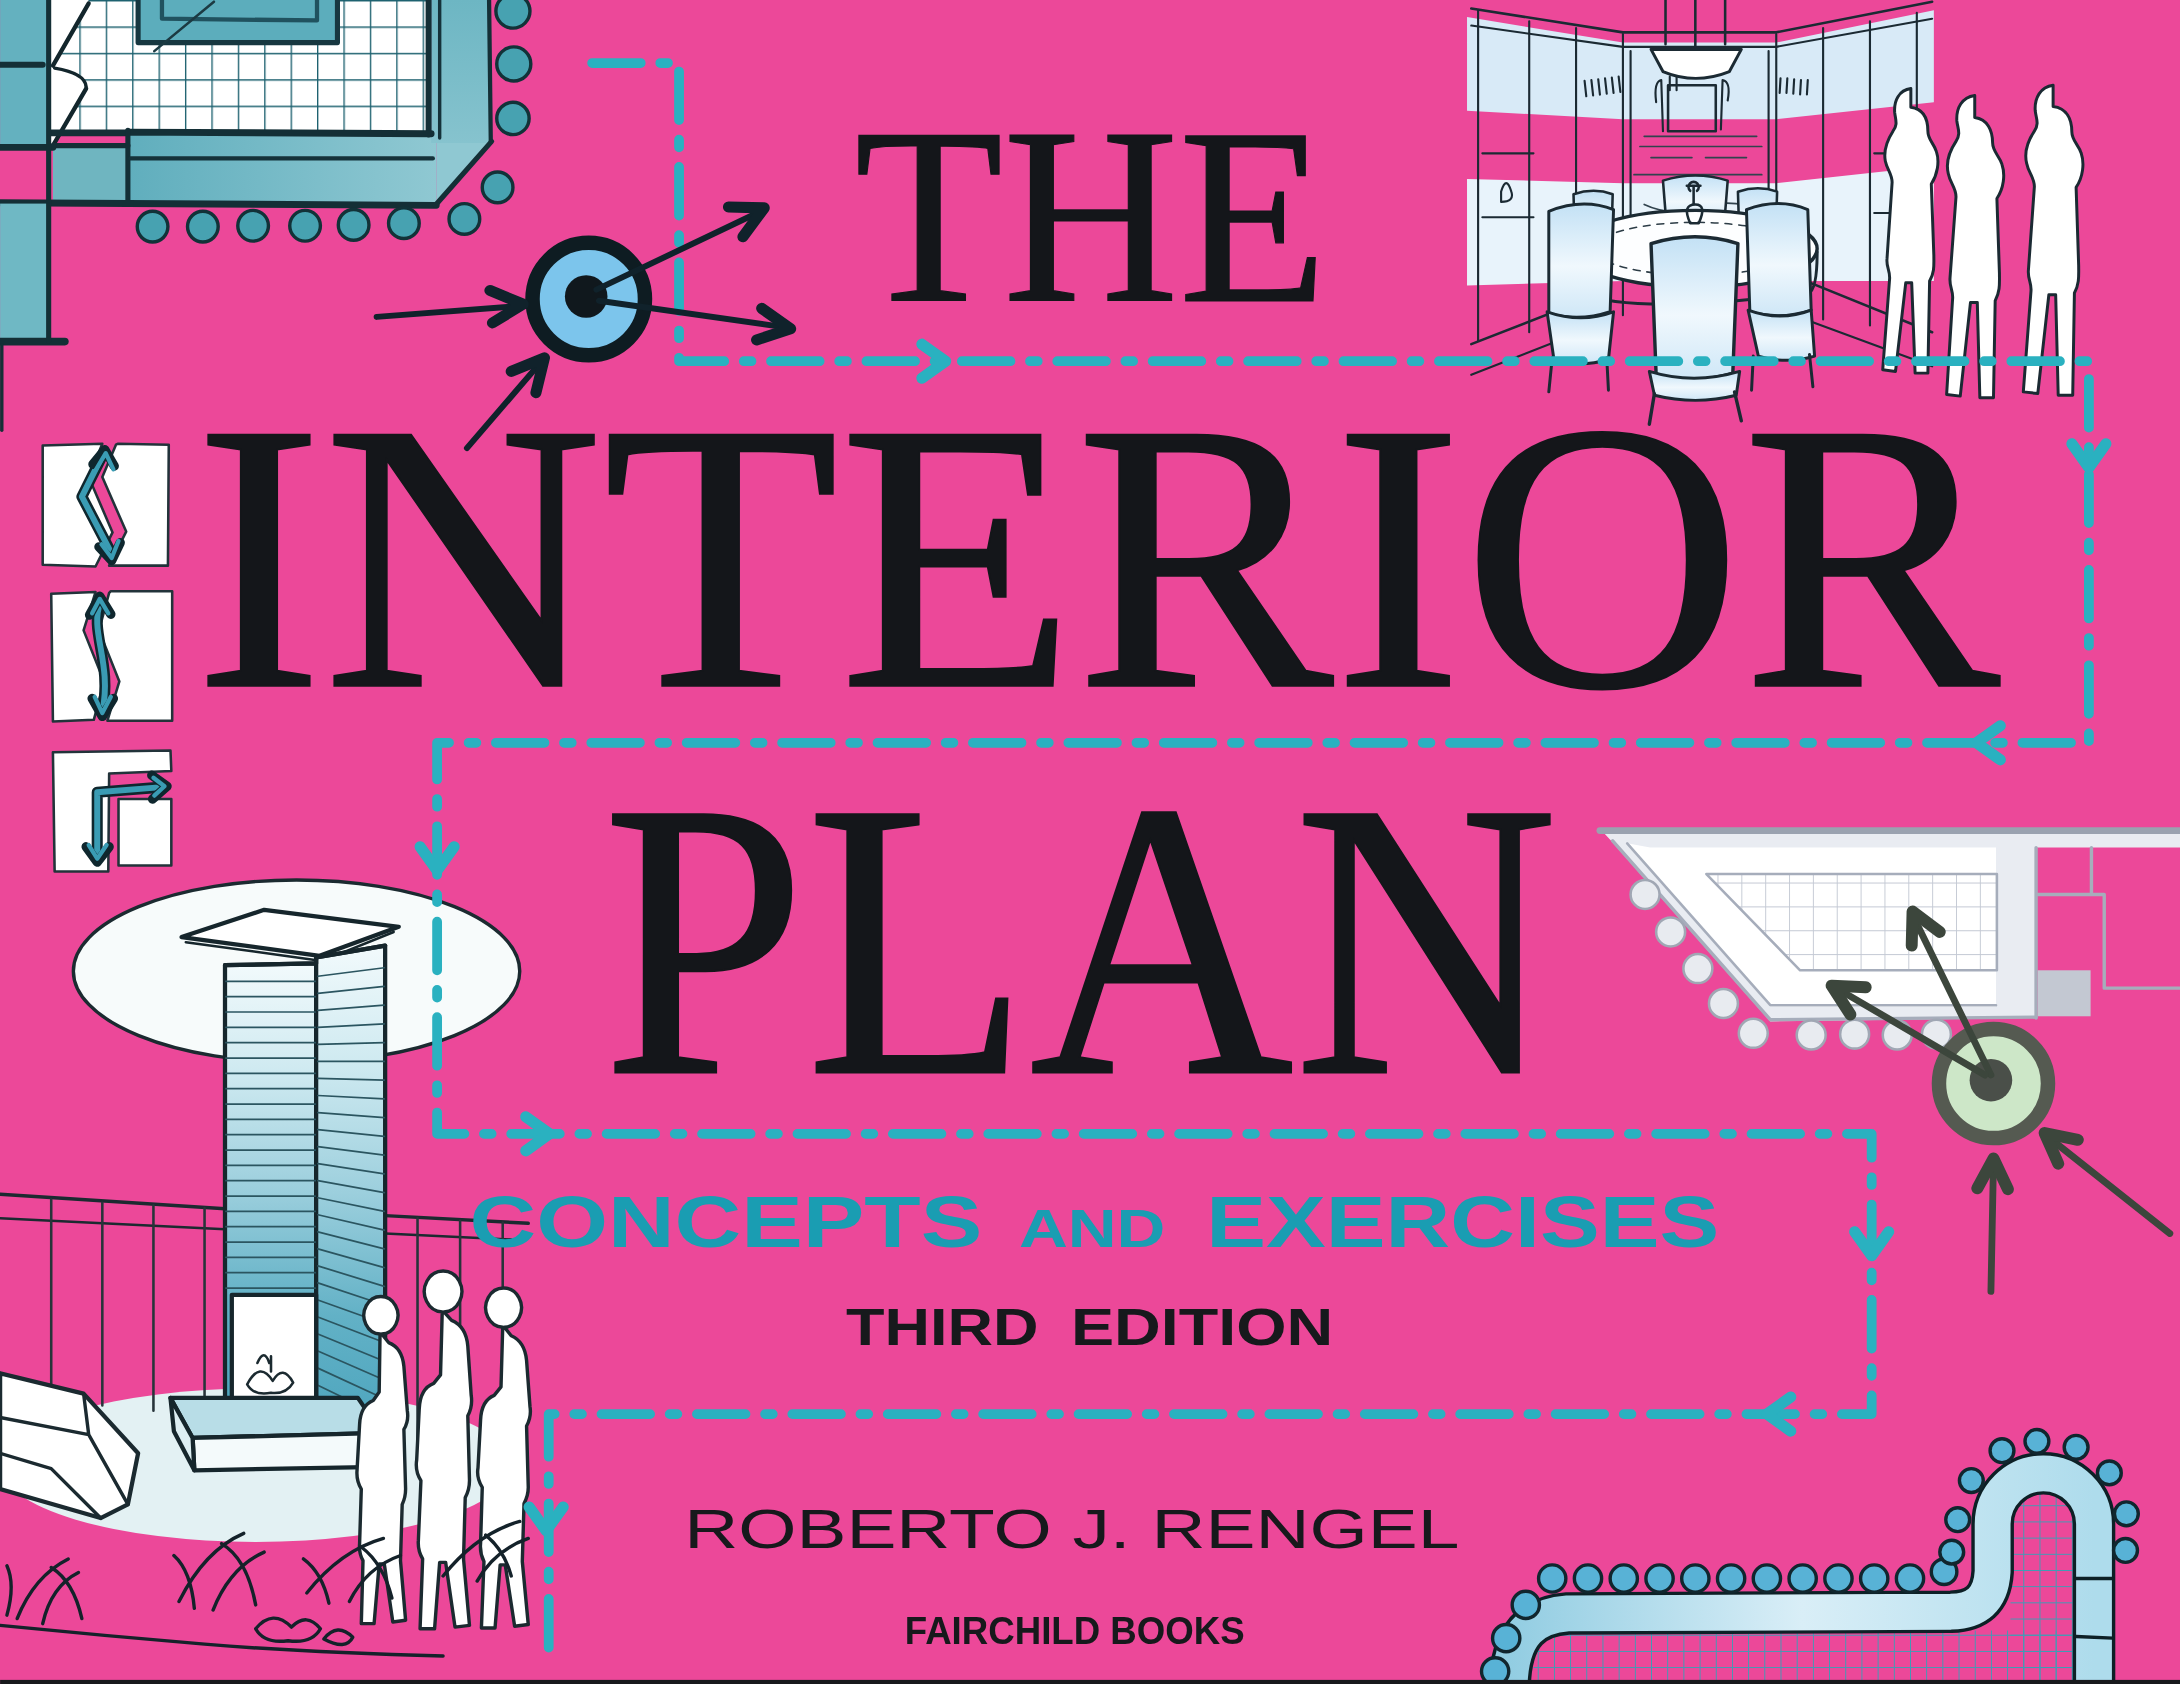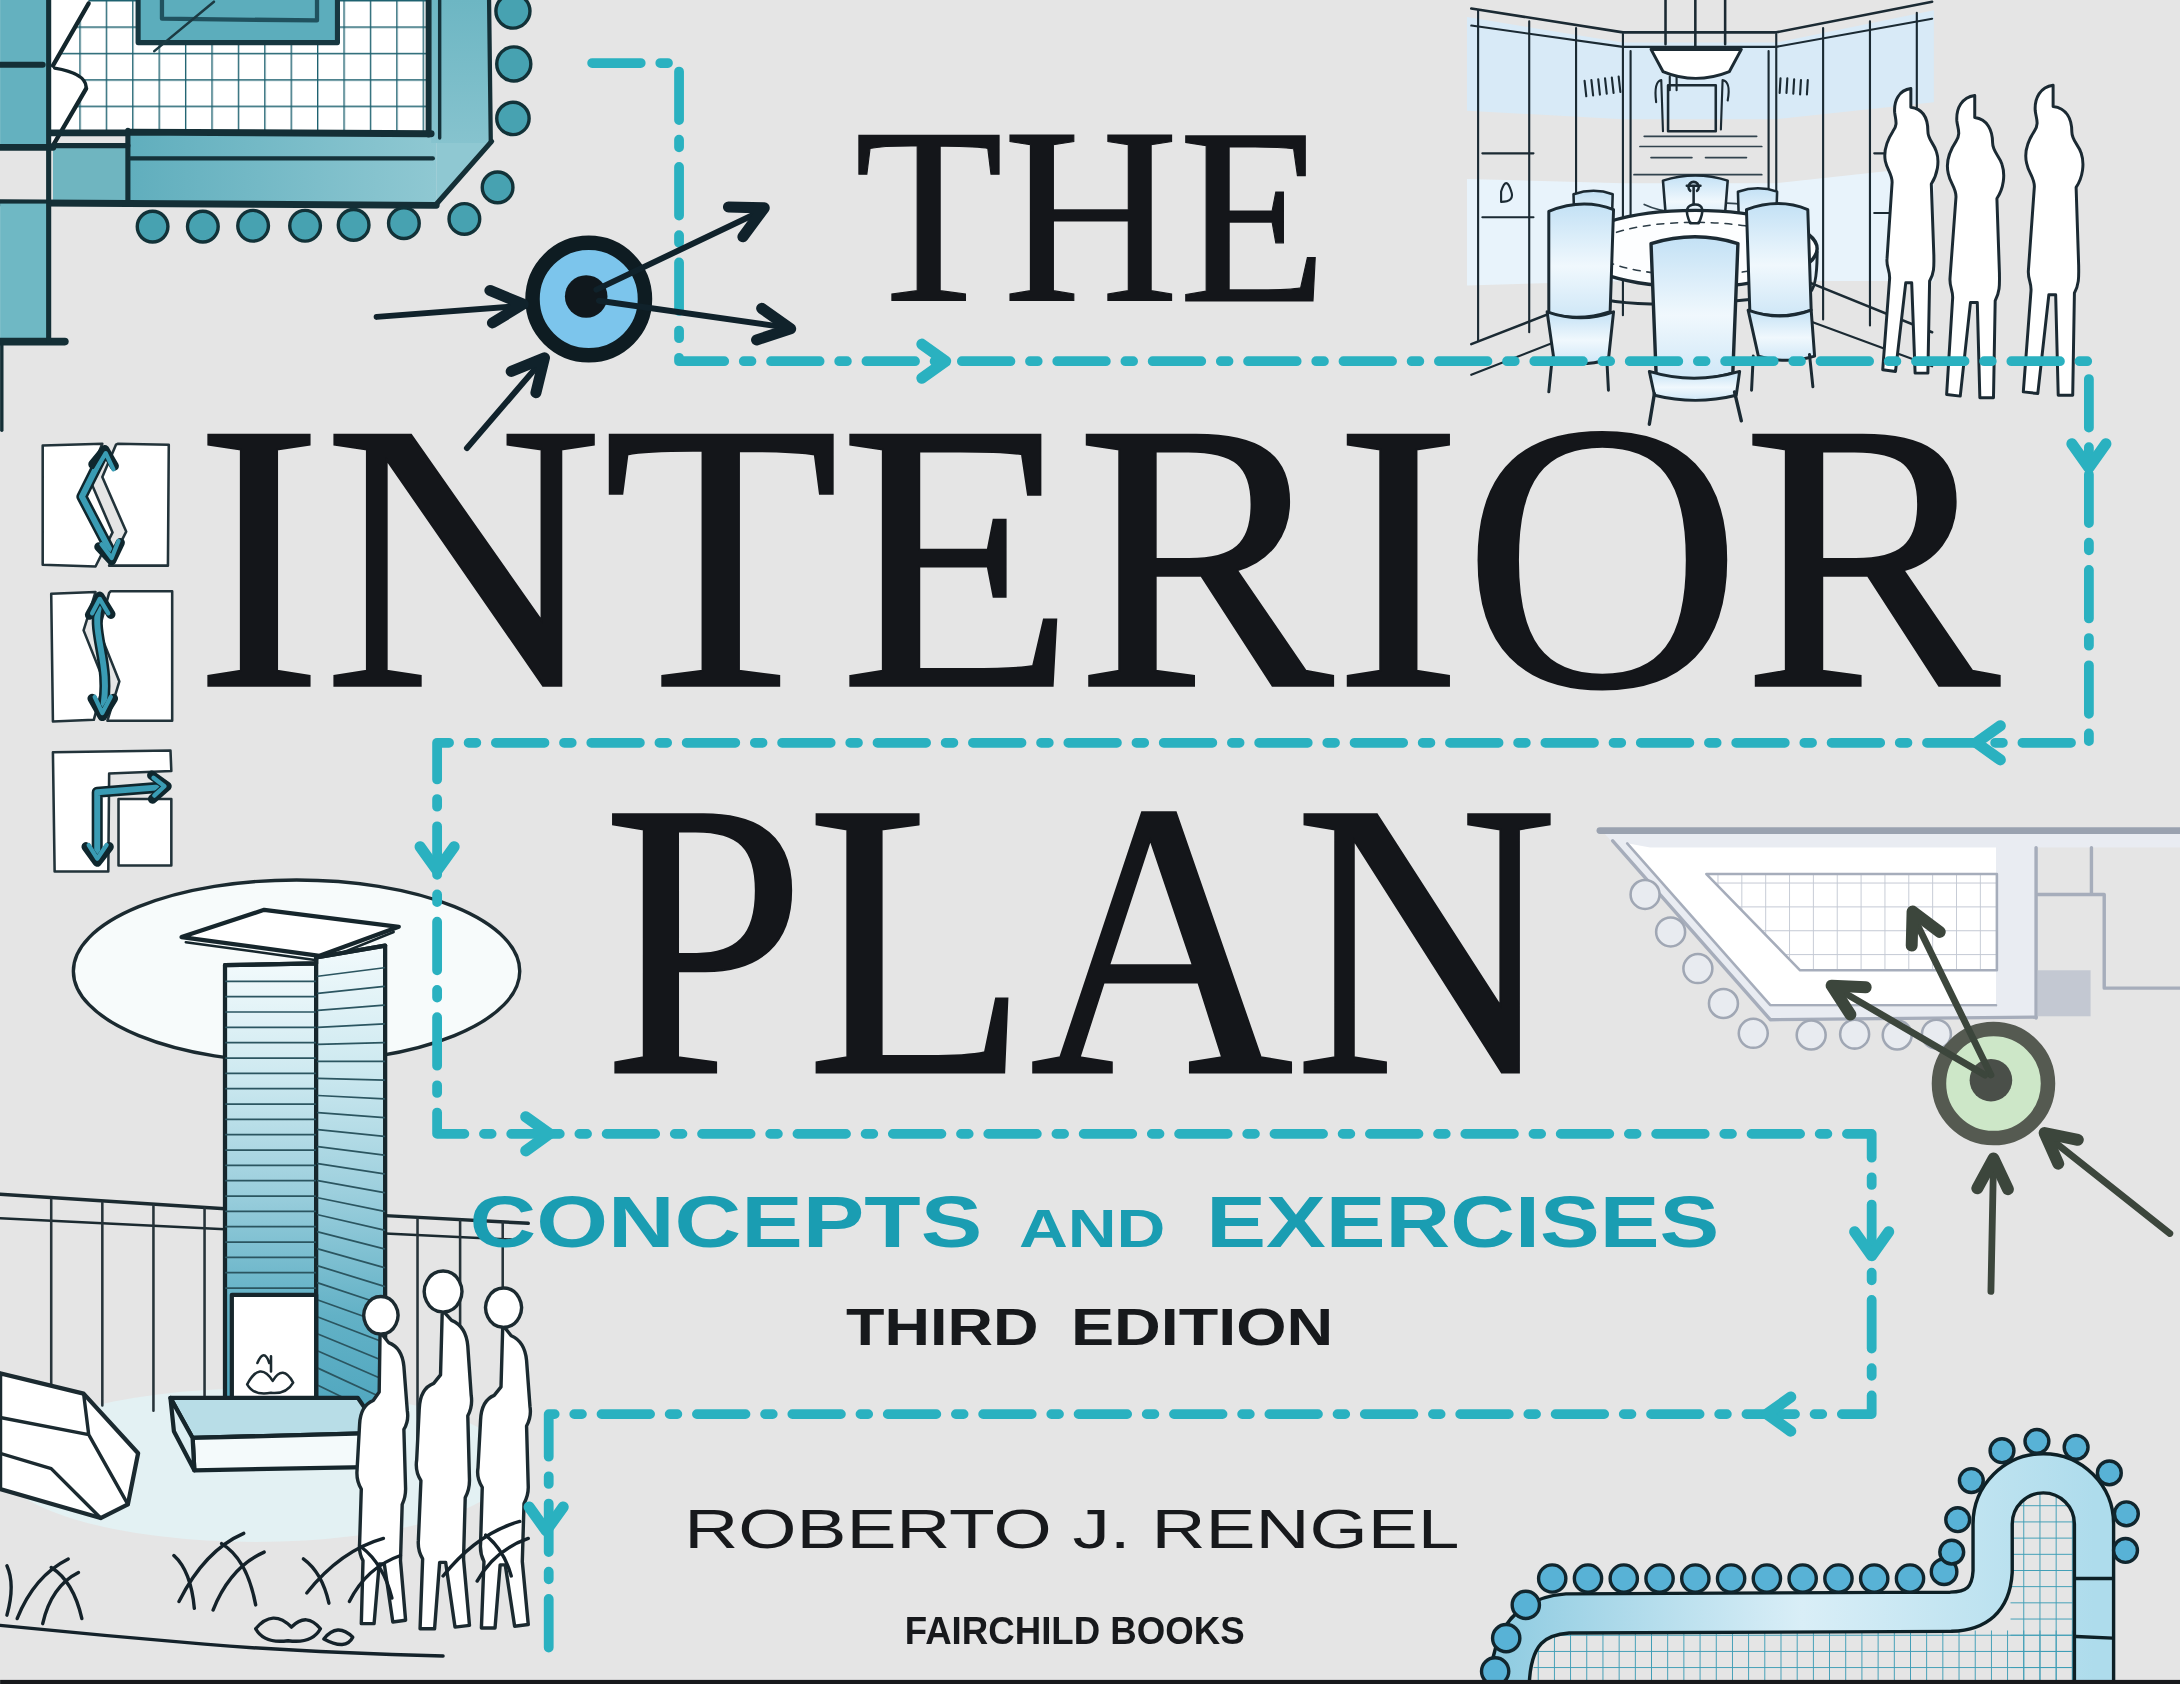--- a/index.html
+++ b/index.html
@@ -1,16 +1,16 @@
 <!DOCTYPE html>
 <html style="font-size:13.6px"><head>
 <meta charset="utf-8">
 <style>
 html,body{margin:0;padding:0;background:#fff}
-.page{position:relative;width:2181px;height:1685px;overflow:hidden;background:#e5e5e5;font-family:"Liberation Sans",sans-serif}
+.page{position:relative;width:2181px;height:1685px;overflow:hidden;background:#ec4899;font-family:"Liberation Sans",sans-serif}
 svg{position:absolute;top:0;left:0;display:block}
 </style>
 </head>
 <body>
 <div class="page">
 <svg width="2181" height="1685" viewBox="0 0 2560 1978" fill="none">
 <defs>
 <linearGradient id="gBand" x1="0" y1="0" x2="1" y2="0">
 <stop offset="0" stop-color="#60aebd"></stop>
           <stop offset="1" stop-color="#8fc8d2"></stop>

